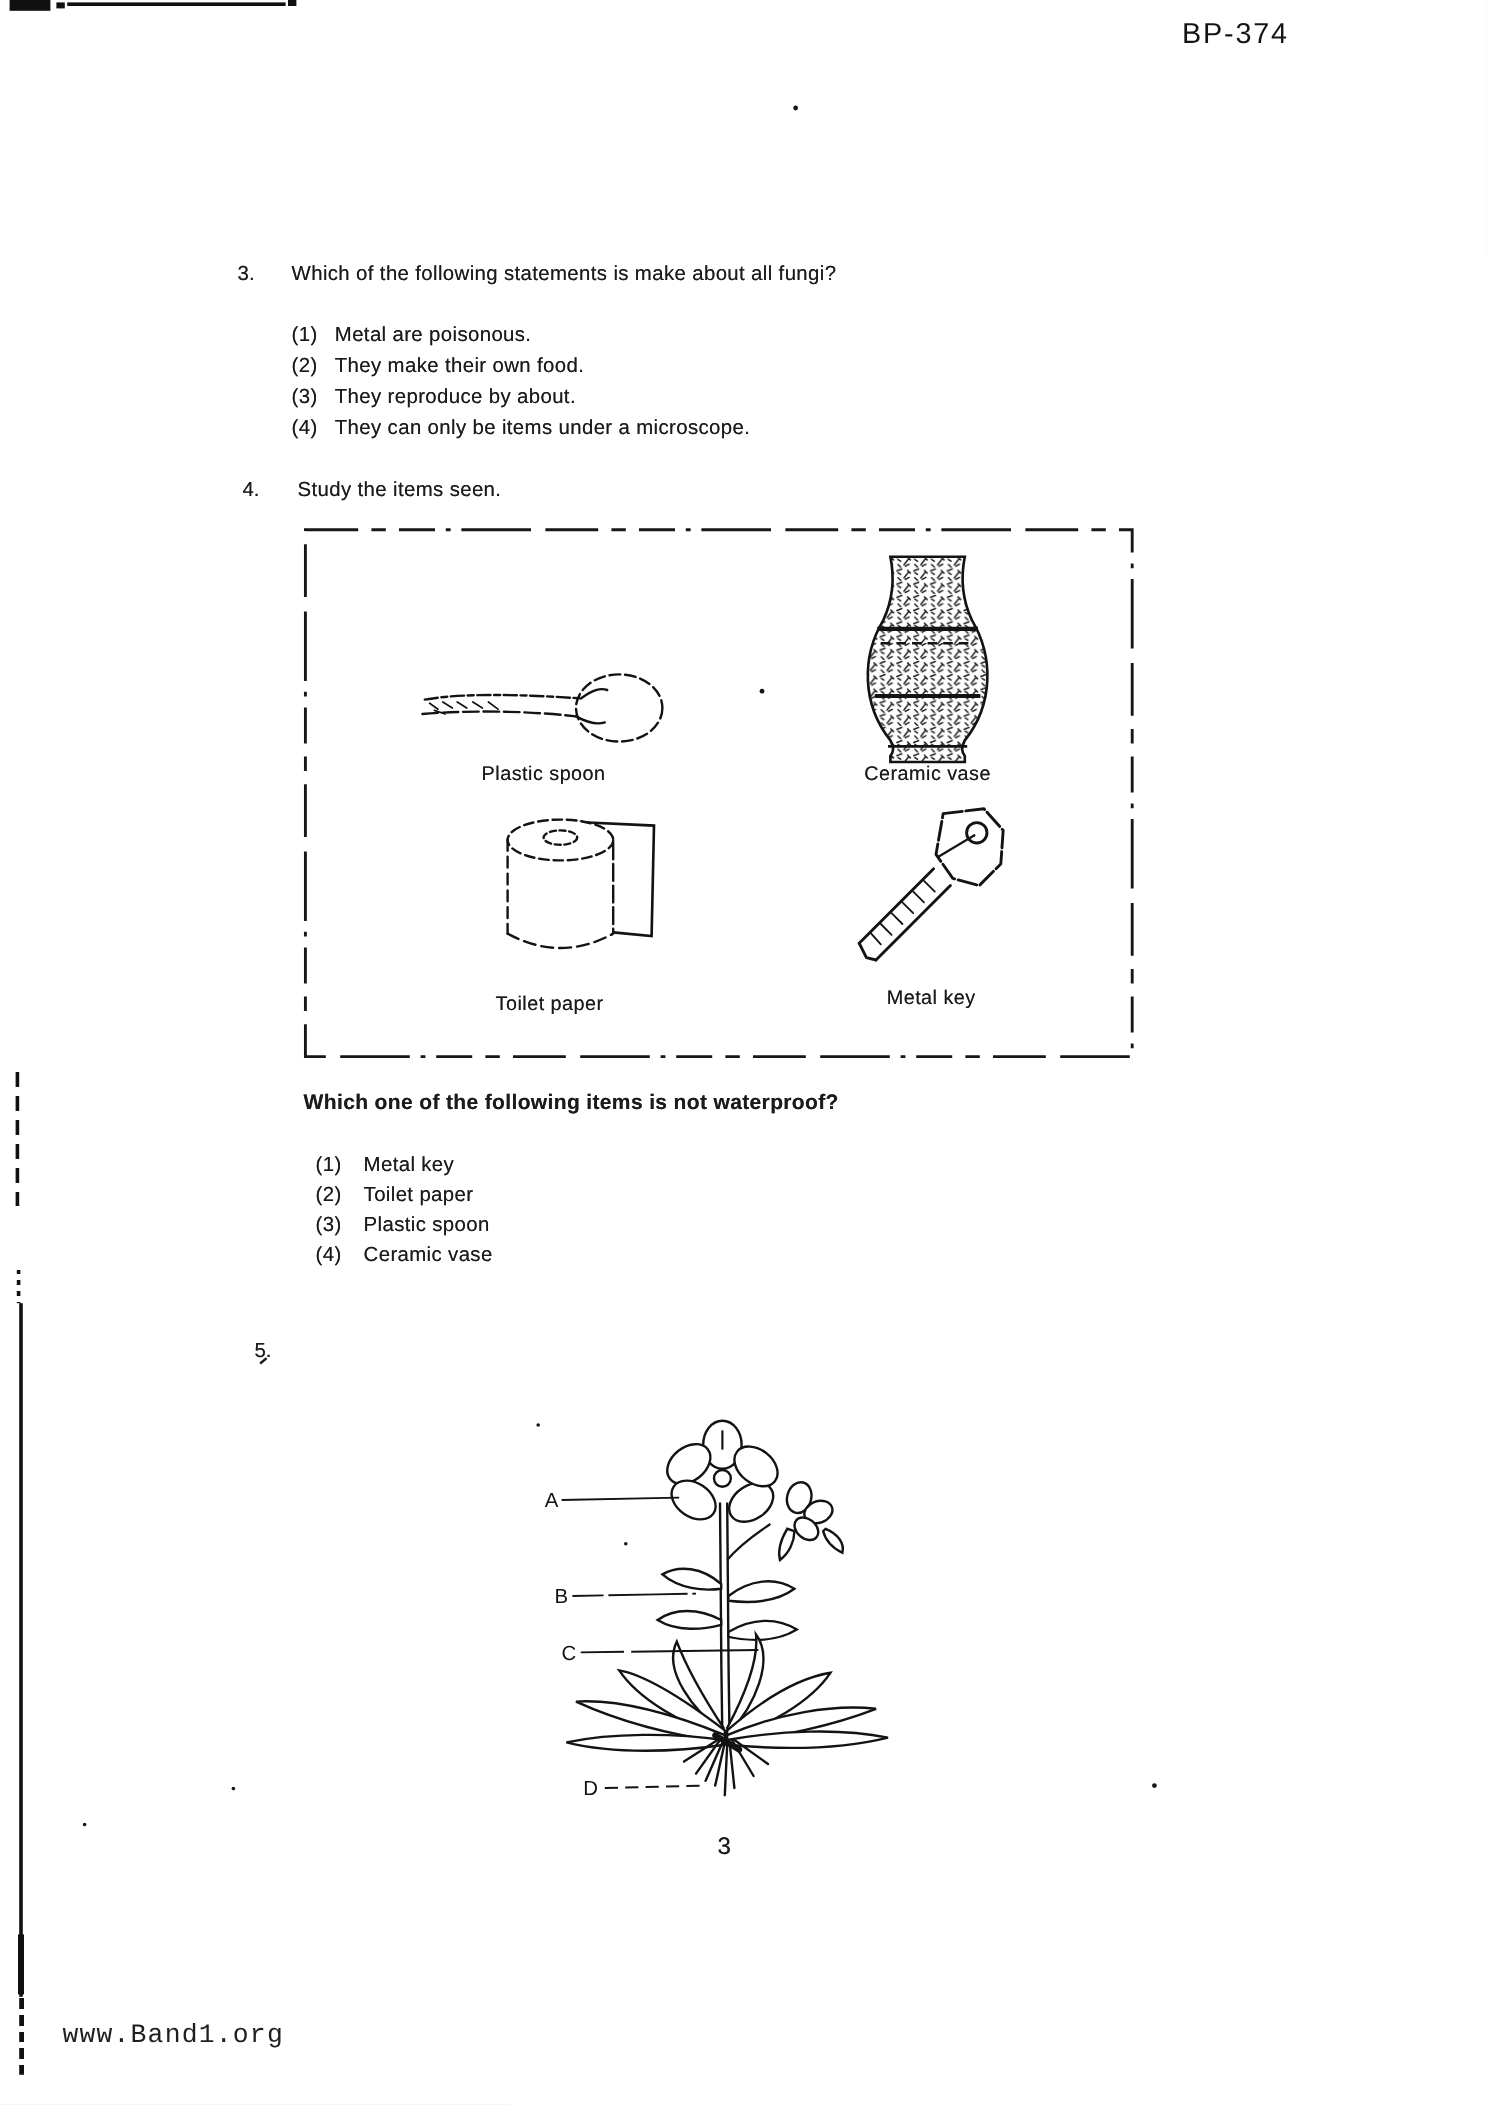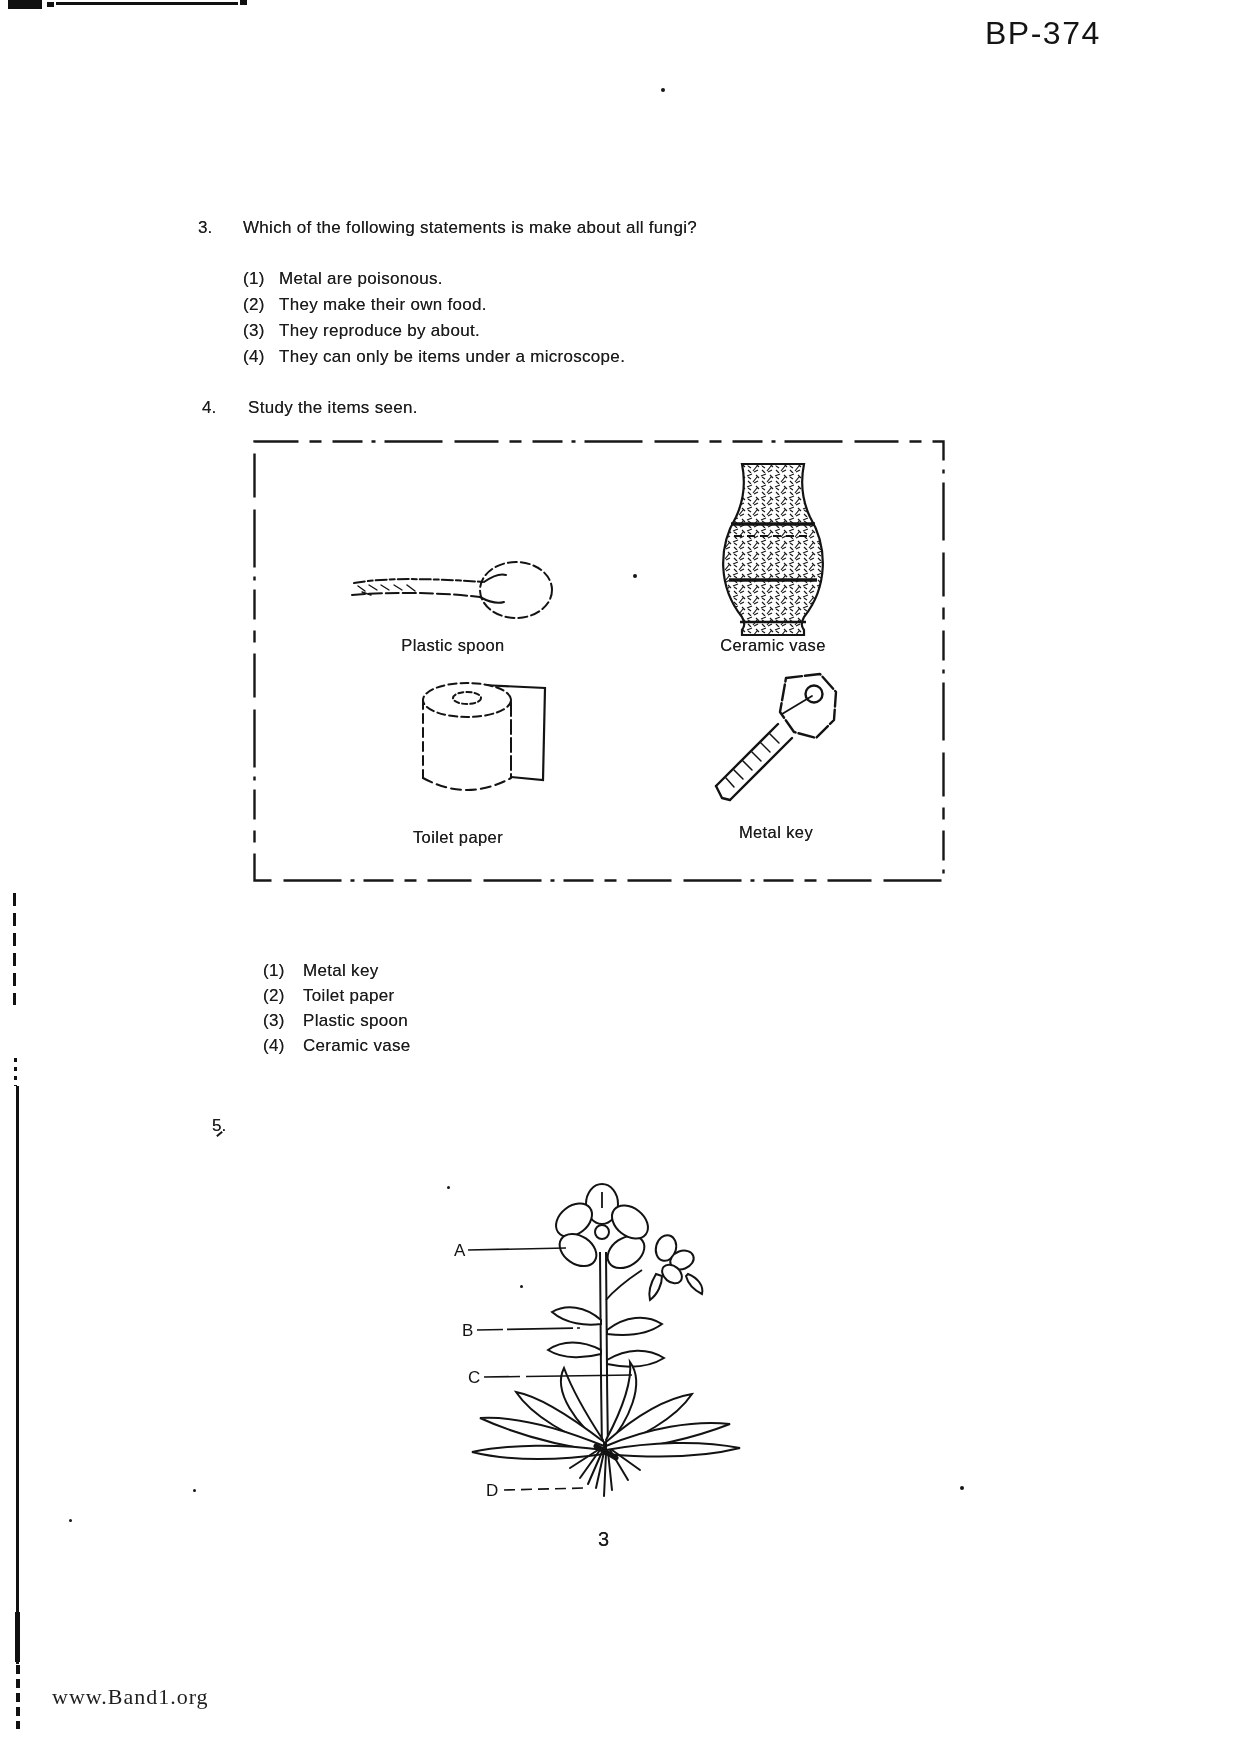--- a/index.html
+++ b/index.html
@@ -12,22 +12,22 @@
     color:#1b1b1b;
     overflow:hidden;
   }
   .txt{position:absolute;font-size:17px;letter-spacing:.3px;text-shadow:0 0 .4px rgba(0,0,0,.65);}
   .qnum{position:absolute;font-size:17px;text-shadow:0 0 .4px rgba(0,0,0,.65);}
   .optrow{display:flex;line-height:26px;}
   .optnum{flex:0 0 36px;}
   .mark{position:absolute;background:#101010;}
   .speck{position:absolute;background:#161616;width:4px;height:4px;border-radius:50%;}
   .figlabel{position:absolute;width:220px;text-align:center;font-size:16.5px;letter-spacing:.4px;text-shadow:0 0 .4px rgba(0,0,0,.7);}
-  .header-code{position:absolute;left:985px;top:15px;font-size:32px;letter-spacing:1.5px;color:#141414;}
-  .footer-url{position:absolute;left:52px;top:1684px;font-family:Liberation Serif, serif;font-size:22px;letter-spacing:1px;color:#1f1f1f;}
+  .header-code{position:absolute;left:985px;top:15px;font-size:24px;letter-spacing:1.5px;color:#141414;}
+  .footer-url{position:absolute;left:52px;top:1684px;font-family:Liberation Mono, monospace;font-size:22px;letter-spacing:1px;color:#1f1f1f;}
   .pageno{position:absolute;left:598px;top:1528px;font-size:20px;text-shadow:0 0 .5px rgba(0,0,0,.8);}
   svg{position:absolute;overflow:visible;}
   .q4question{font-weight:700;font-size:17.5px;}
   .q5text{width:700px;text-align:justify;word-spacing:2px;line-height:28px;}
 </style>
 </head>
 <body>
 
 <div class="page">
 
@@ -126,20 +126,21 @@
             <path d="M44,84 l9,9"></path>
           <path d="M35,93 l9,9"></path>
             <path d="M26,102 l9,9"></path>
             <path d="M18,110 l8,9"></path>
         </g>
       </g>
     </svg>
     <div class="figlabel" style="left:413px;top:383px;">Metal key</div>
   </div>
 
+  <div class="txt q4question" style="left:253px;top:908px;">Which one of the following items is not waterproof?</div>
 
   <div class="txt" style="left:263px;top:958px;">
     <div class="optrow" style="line-height:25px;">
       <span class="optnum" style="flex-basis:40px;">(1)</span>
       <span>Metal key</span>
     </div>
     <div class="optrow" style="line-height:25px;">
       <span class="optnum" style="flex-basis:40px;">(2)</span>
       <span>Toilet paper</span>
     </div>

